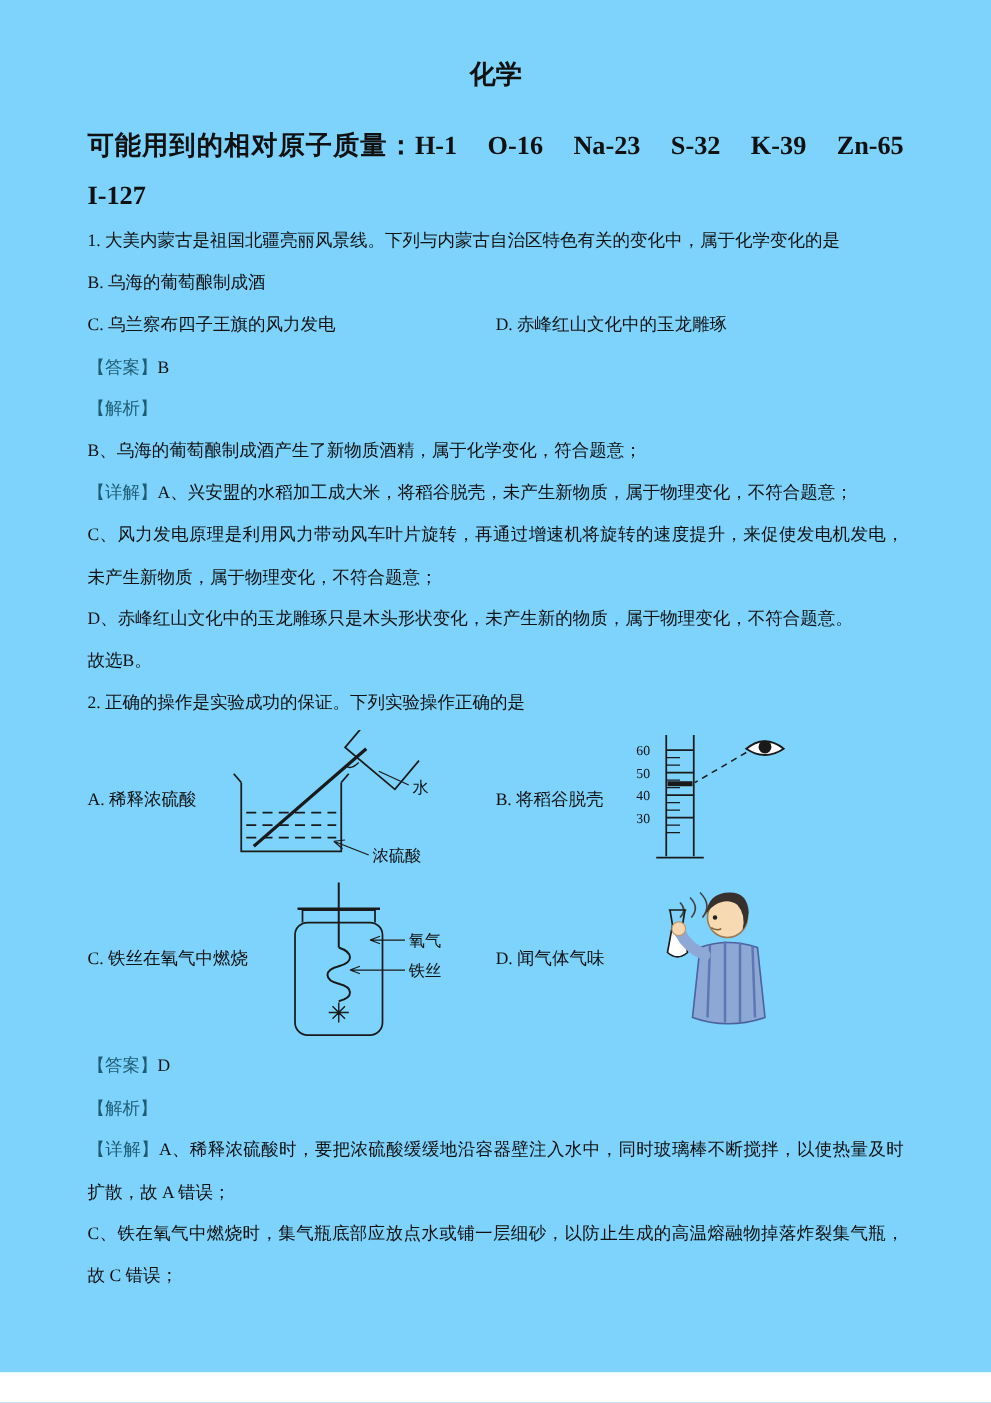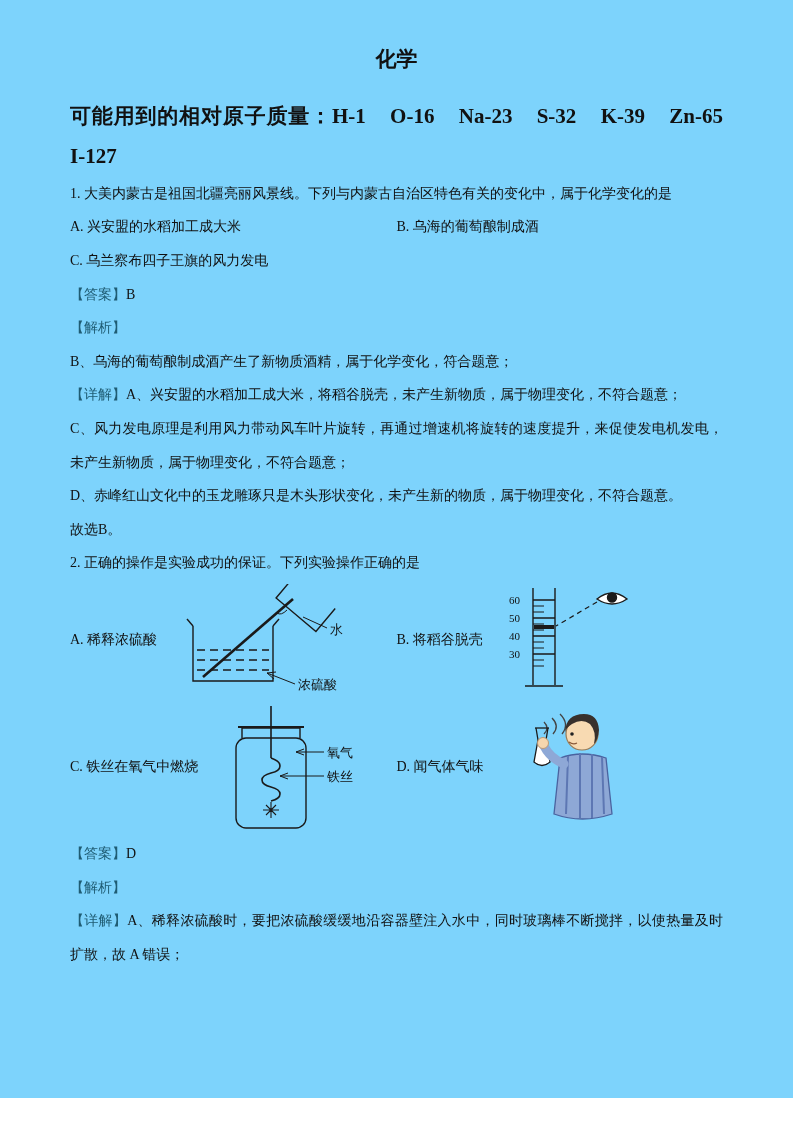--- a/index.html
+++ b/index.html
@@ -31,25 +31,25 @@
 
   <h1 class="title">化学</h1>
 
   <p class="bold-line pre">可能用到的相对原子质量：H-1    O-16    Na-23    S-32    K-39    Zn-65    I-127</p>
 
 
   <section>
     <p class="para">1. 大美内蒙古是祖国北疆亮丽风景线。下列与内蒙古自治区特色有关的变化中，属于化学变化的是</p>
 
     <div class="opt-row">
-      <span class="opt">A. 兴安盟的水稻加工成大米</span>
       <span class="opt">B. 乌海的葡萄酿制成酒</span>
     </div>
     <div class="opt-row">
       <span class="opt">C. 乌兰察布四子王旗的风力发电</span>
+      <span class="opt">D. 赤峰红山文化中的玉龙雕琢</span>
     </div>
 
     <p class="para">
       <span class="lbl">【答案】</span><span>B</span>
     </p>
     <p class="para">
       <span class="lbl">【解析】</span>
     </p>
 
     <p class="para">B、乌海的葡萄酿制成酒产生了新物质酒精，属于化学变化，符合题意；</p>
@@ -169,15 +169,16 @@
     <p class="para">
       <span class="lbl">【答案】</span><span>D</span>
     </p>
     <p class="para">
       <span class="lbl">【解析】</span>
     </p>
 
     <p class="para">
       <span class="lbl">【详解】</span><span>A、稀释浓硫酸时，要把浓硫酸缓缓地沿容器壁注入水中，同时玻璃棒不断搅拌，以使热量及时扩散，故 A 错误；</span>
     </p>
+    <p class="para">C、铁在氧气中燃烧时，集气瓶底部应放点水或铺一层细砂，以防止生成的高温熔融物掉落炸裂集气瓶，故 C 错误；</p>
   </section>
 
 </div>
 
 </body></html>

